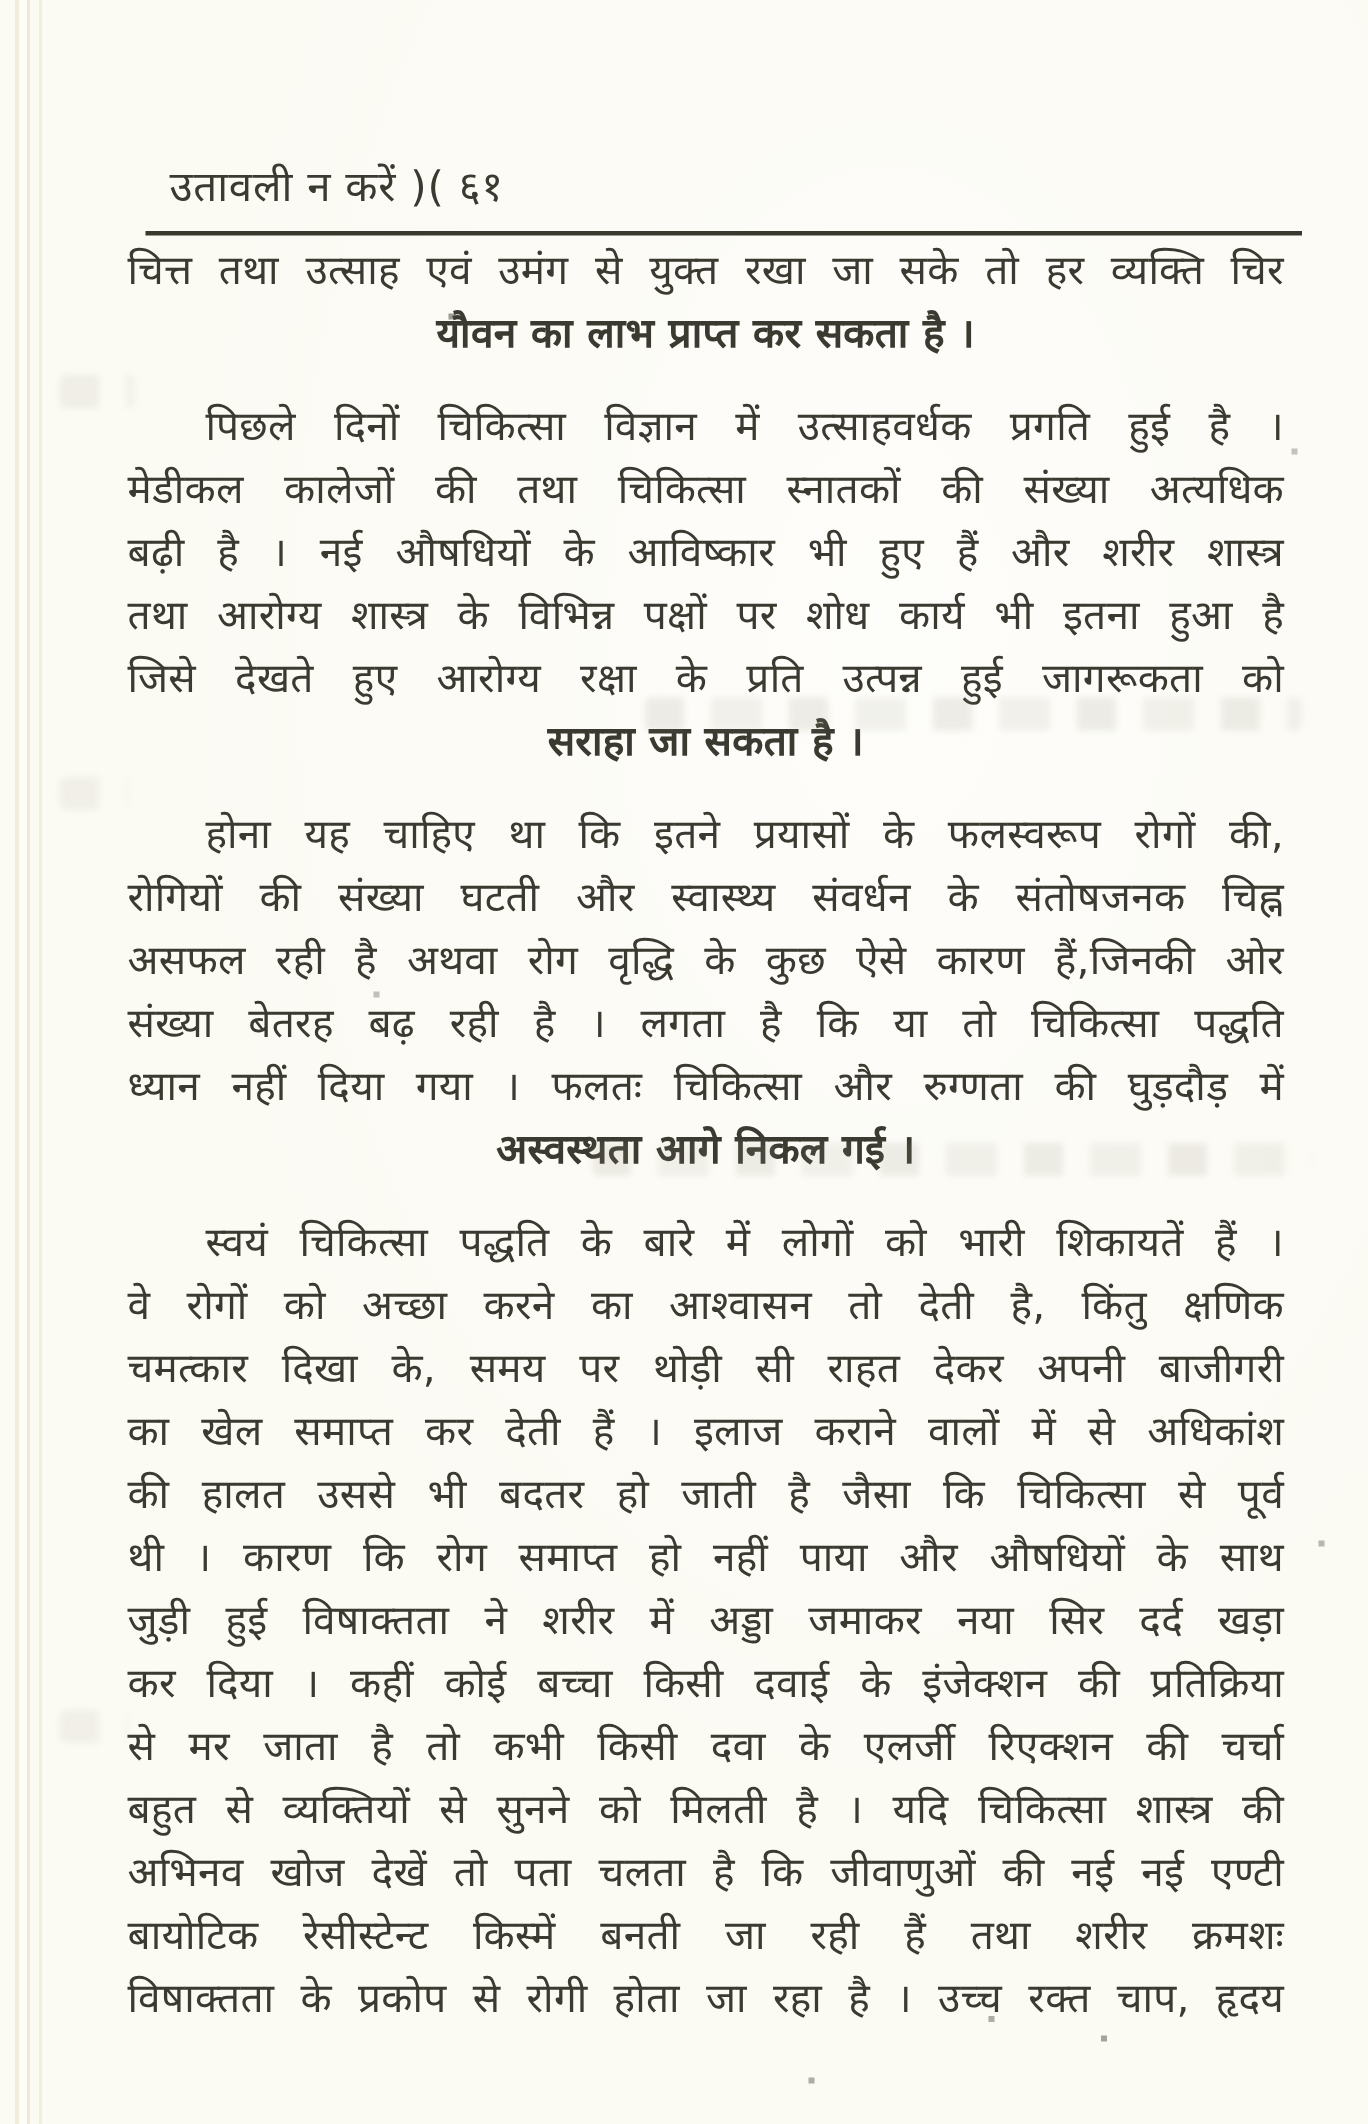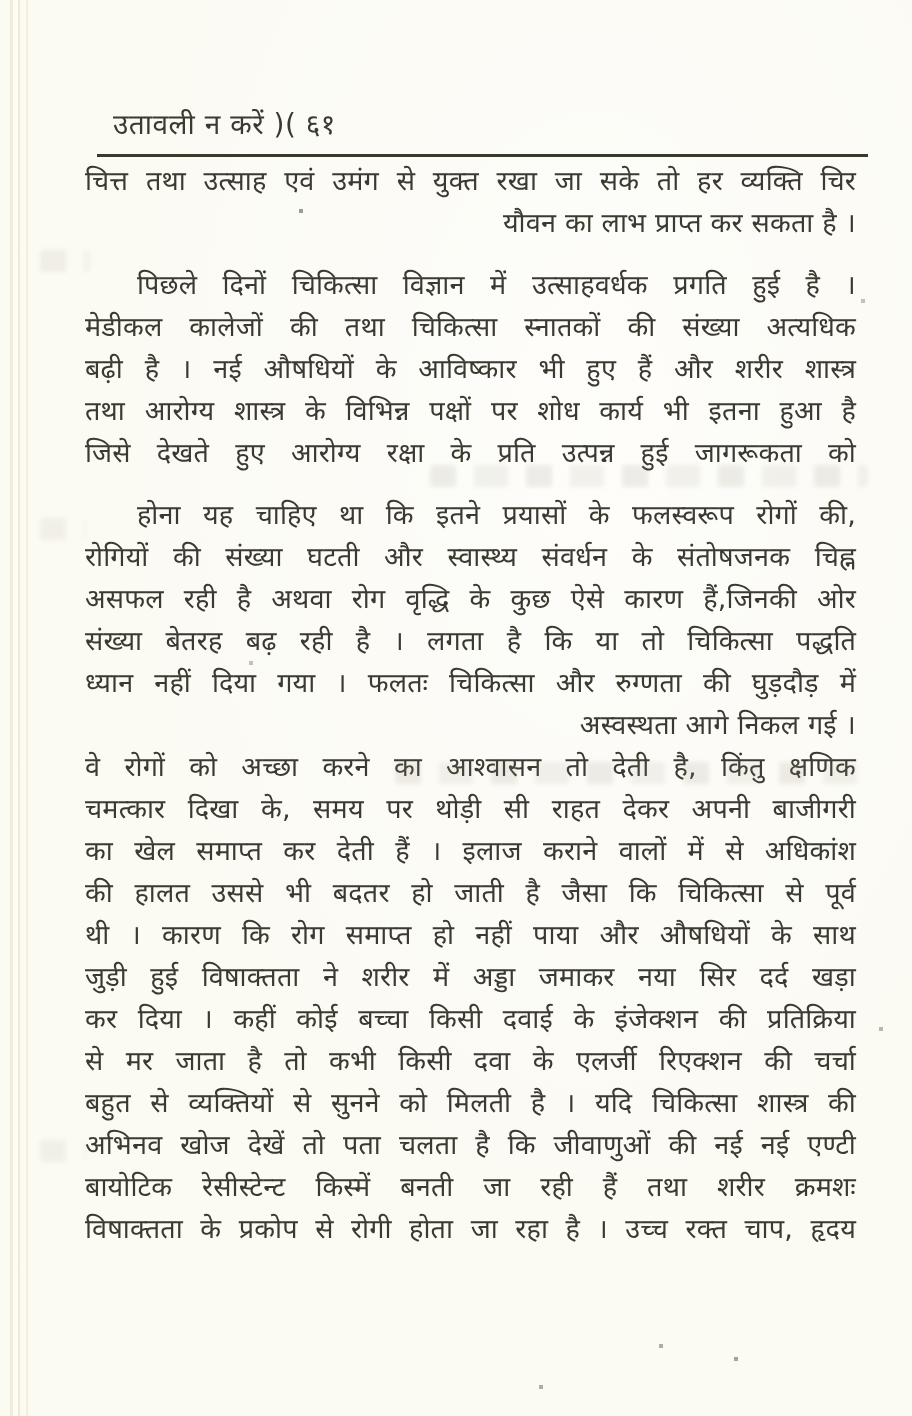--- a/index.html
+++ b/index.html
@@ -69,21 +69,21 @@
     letter-spacing: .2px;
   }
   .j {           
     white-space: normal;
     text-align: justify;
     -moz-text-align-last: justify;
     text-align-last: justify;
     word-spacing: 2px;
   }
   .indent { text-indent: 52px; margin-top: 20px; }
-  .end { text-align: right; }
+  .end { text-align: center; font-weight: bold; }
   
   .ghost {
     position: absolute;
     height: 22px;
     background: repeating-linear-gradient(
       90deg,
       rgba(150,146,125,.28) 0px, rgba(150,146,125,.28) 26px,
       rgba(150,146,125,0) 26px, rgba(150,146,125,0) 44px,
       rgba(150,146,125,.2) 44px, rgba(150,146,125,.2) 78px,
       rgba(150,146,125,0) 78px, rgba(150,146,125,0) 96px
@@ -128,26 +128,28 @@
   <hr class="rule">
 
   <div class="body-text">
     <div class="line j">चित्त तथा उत्साह एवं उमंग से युक्त रखा जा सके तो हर व्यक्ति चिर</div>
     <div class="line end">यौवन का लाभ प्राप्त कर सकता है ।</div>
     <div class="line j indent">पिछले दिनों चिकित्सा विज्ञान में उत्साहवर्धक प्रगति हुई है ।</div>
     <div class="line j">मेडीकल कालेजों की तथा चिकित्सा स्नातकों की संख्या अत्यधिक</div>
     <div class="line j">बढ़ी है । नई औषधियों के आविष्कार भी हुए हैं और शरीर शास्त्र</div>
     <div class="line j">तथा आरोग्य शास्त्र के विभिन्न पक्षों पर शोध कार्य भी इतना हुआ है</div>
     <div class="line j">जिसे देखते हुए आरोग्य रक्षा के प्रति उत्पन्न हुई जागरूकता को</div>
+    <div class="line end">सराहा जा सकता है ।</div>
     <div class="line j indent">होना यह चाहिए था कि इतने प्रयासों के फलस्वरूप रोगों की,</div>
     <div class="line j">रोगियों की संख्या घटती और स्वास्थ्य संवर्धन के संतोषजनक चिह्न</div>
     <div class="line j">असफल रही है अथवा रोग वृद्धि के कुछ ऐसे कारण हैं,जिनकी ओर</div>
     <div class="line j">संख्या बेतरह बढ़ रही है । लगता है कि या तो चिकित्सा पद्धति</div>
     <div class="line j">ध्यान नहीं दिया गया । फलतः चिकित्सा और रुग्णता की घुड़दौड़ में</div>
     <div class="line end">अस्वस्थता आगे निकल गई ।</div>
+    <div class="line j indent">स्वयं चिकित्सा पद्धति के बारे में लोगों को भारी शिकायतें हैं ।</div>
     <div class="line j">वे रोगों को अच्छा करने का आश्वासन तो देती है, किंतु क्षणिक</div>
     <div class="line j">चमत्कार दिखा के, समय पर थोड़ी सी राहत देकर अपनी बाजीगरी</div>
     <div class="line j">का खेल समाप्त कर देती हैं । इलाज कराने वालों में से अधिकांश</div>
     <div class="line j">की हालत उससे भी बदतर हो जाती है  जैसा कि चिकित्सा से पूर्व</div>
     <div class="line j">थी । कारण कि रोग समाप्त हो नहीं पाया और औषधियों के साथ</div>
     <div class="line j">जुड़ी हुई विषाक्तता ने शरीर में अड्डा जमाकर  नया  सिर दर्द खड़ा</div>
     <div class="line j">कर दिया । कहीं कोई बच्चा किसी दवाई के इंजेक्शन की प्रतिक्रिया</div>
     <div class="line j">से मर जाता है तो कभी किसी दवा के  एलर्जी रिएक्शन की चर्चा</div>
     <div class="line j">बहुत से व्यक्तियों से सुनने को मिलती है । यदि चिकित्सा शास्त्र की</div>
     <div class="line j">अभिनव खोज देखें तो पता चलता है कि जीवाणुओं की नई नई एण्टी</div>

